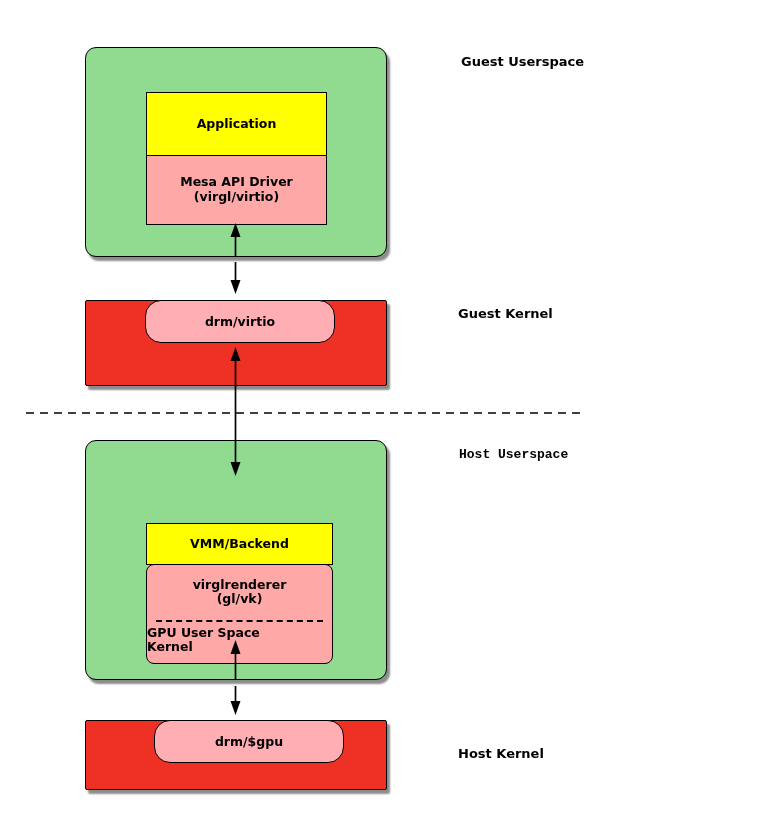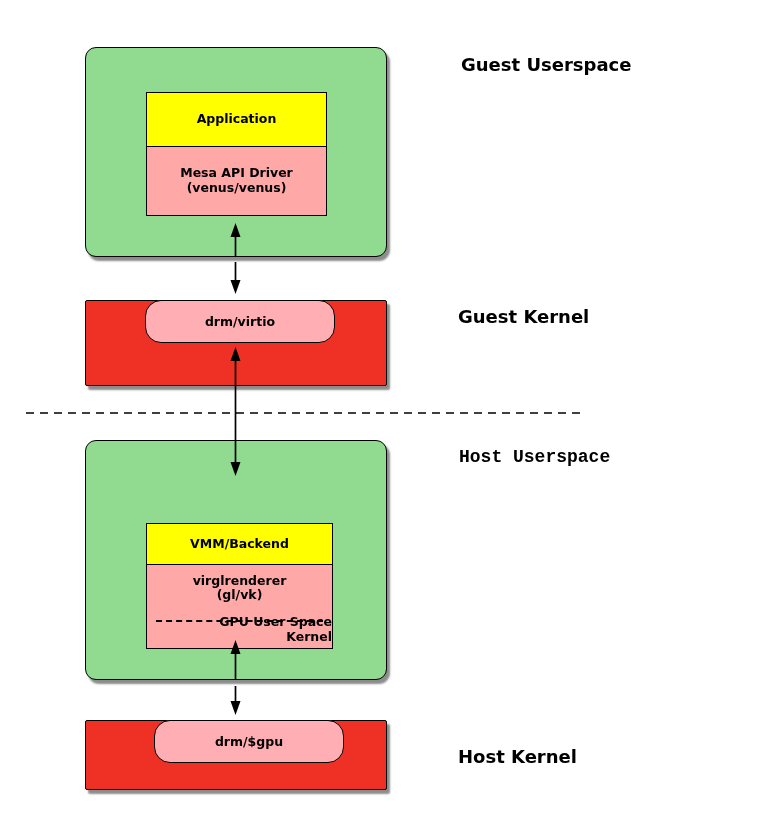--- a/index.html
+++ b/index.html
@@ -20,35 +20,35 @@
   .guest-stack{left:146px;top:92px;width:181px;}
   .host-stack{left:146px;top:485px;width:187px;}
   .cell{
     border:1.5px solid #000;display:flex;flex-direction:column;
     align-items:center;justify-content:center;text-align:center;
     font-weight:bold;font-size:12.5px;line-height:14.5px;
   }
   .cell + .cell{margin-top:-1.5px;}
   .yellow{background:#ffff00;}
   .pink{background:#ffa8a8;}
-  .app-cell{height:55px;}
+  .app-cell{height:64px;}
   .mesa-cell{height:70px;}
   .vmm-cell{height:42px;margin-top:38px;}
-  .virgl-cell{height:85px;justify-content:flex-start;padding-top:0;position:relative;}
+  .virgl-cell{height:100px;justify-content:flex-start;padding-top:0;position:relative;border-radius:8px;}
   .virgl-top{height:55px;display:flex;flex-direction:column;align-items:center;justify-content:center;width:100%;}
   .virgl-divider{position:absolute;left:9px;right:9px;top:55px;border-top:2px dashed #000;}
-  .virgl-bottom{height:41px;display:flex;flex-direction:column;align-items:flex-end;justify-content:center;width:100%;}
+  .virgl-bottom{height:41px;display:flex;flex-direction:column;align-items:flex-start;justify-content:center;width:100%;}
   .drmbox{
     position:absolute;z-index:4;background:#ffaeb3;border:1.5px solid #000;border-radius:16px;
     display:flex;align-items:center;justify-content:center;text-align:center;
     font-weight:bold;font-size:12.5px;
   }
   .drm-virtio{left:145px;top:300px;width:190px;height:43px;}
   .drm-gpu{left:154px;top:720px;width:190px;height:43px;}
-  .side-label{position:absolute;z-index:5;font-weight:bold;font-size:18px;white-space:nowrap;}
+  .side-label{position:absolute;z-index:5;font-weight:bold;font-size:13px;white-space:nowrap;}
   .lbl-guest-us{left:461px;top:54px;}
   .lbl-guest-k{left:458px;top:306px;}
   .lbl-host-us{left:459px;top:447px;font-family:Liberation Mono, monospace;}
   .lbl-host-k{left:458px;top:726px;margin-top:20px;}
 </style>
 </head>
 <body>
 
 <div class="canvas">
 
@@ -56,21 +56,21 @@
   <div class="bigbox red guest-k"></div>
   <div class="bigbox green host-us"></div>
   <div class="bigbox red host-k"></div>
 
   <div class="stack guest-stack">
     <div class="cell yellow app-cell">
       <span>Application</span>
     </div>
     <div class="cell pink mesa-cell">
       <span>Mesa API Driver</span>
-      <span>(venus/venus)</span>
+      <span>(virgl/virtio)</span>
     </div>
   </div>
 
   <div class="drmbox drm-virtio">
     <span>drm/virtio</span>
   </div>
 
   <div class="stack host-stack">
     <div class="cell yellow vmm-cell">
       <span>VMM/Backend</span>

